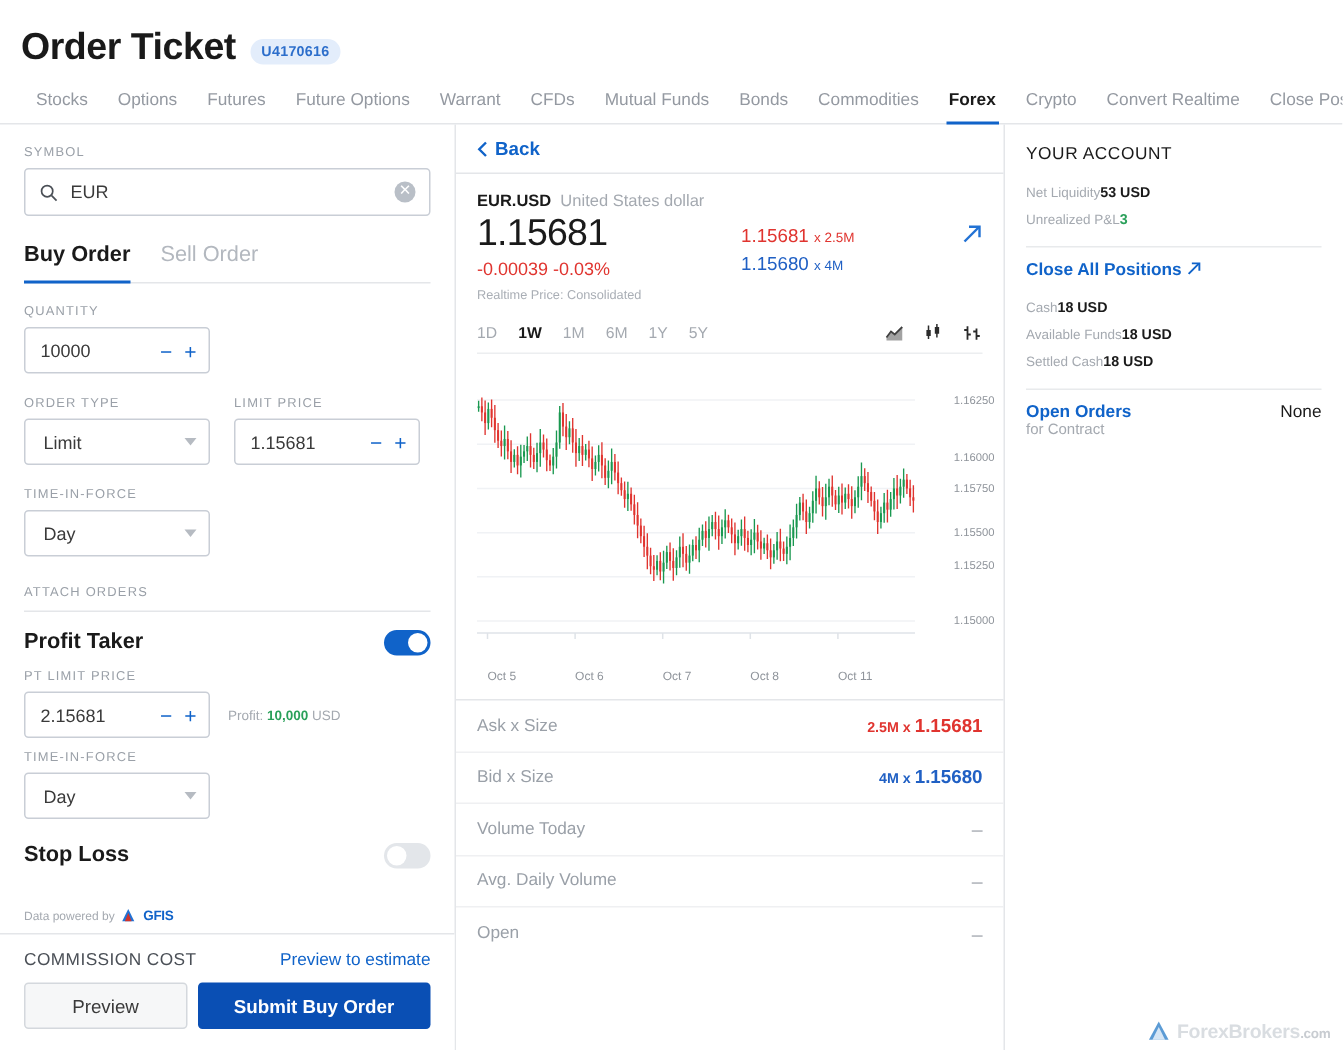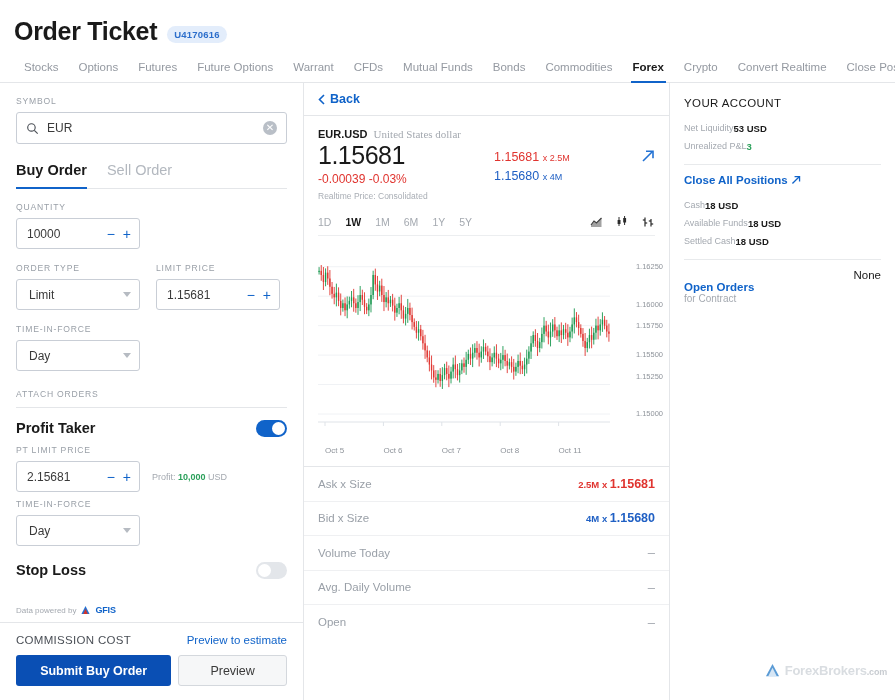--- a/index.html
+++ b/index.html
@@ -115,21 +115,21 @@
   .btn-primary { background: #0a4fb4; color: #fff; width: 160px; font-weight: bold; }
   .btn-secondary { background: #f6f7f8; color: #3a3a3a; border: 1px solid #d4d8dd; width: 112px; }
 
   
   .back-bar { height: 33px; display: flex; align-items: center; padding: 0 14px; border-bottom: 1px solid #e4e6e9; }
   .back-link { font-size: 12.5px; color: #1063c9; font-weight: bold; cursor: pointer; display: flex; align-items: center; gap: 5px; }
 
   .quote-head { padding: 12px 14px 8px 14px; position: relative; }
   .sym-line { font-size: 11px; }
   .sym { font-weight: bold; color: #1a1a1a; }
-  .symdesc { color: #a4a9b0; margin-left: 3px; font-family: Liberation Serif, serif; }
+  .symdesc { color: #a4a9b0; margin-left: 3px; }
   .big-price { font-size: 25px; color: #1a1a1a; letter-spacing: -0.5px; margin-top: 1px; }
   .chg { font-size: 12px; color: #e0342f; margin-top: 2px; }
   .rt { font-size: 8.5px; color: #a9aeb5; margin-top: 5px; }
   .book { position: absolute; left: 190px; top: 32px; line-height: 1.5; }
   .book .ask { font-size: 12.5px; color: #e0342f; }
   .book .bid { font-size: 12.5px; color: #2060c4; }
   .book .sz { font-size: 9px; }
   .ext-link { position: absolute; right: 14px; top: 33px; color: #2272d4; font-size: 14px; cursor: pointer; }
 
   .tf-bar { display: flex; align-items: center; padding: 6px 14px 0 14px; justify-content: space-between; }
@@ -163,26 +163,26 @@
 
   
   .acct-title { font-size: 11.5px; font-weight: normal; color: #1a1a1a; letter-spacing: 0.4px; padding: 14px 14px 10px 14px; }
   .arow { display: flex; padding: 3.5px 14px; }
   .alabel { font-size: 9px; color: #a4a9b0; }
   .aval { font-size: 9.5px; font-weight: bold; color: #1a1a1a; }
   .aval.green { color: #2aa05a; }
   .rdivider { height: 1px; background: #e8eaec; margin: 9px 14px; }
   .close-all { font-size: 11.5px; color: #1063c9; font-weight: bold; padding: 0 14px; cursor: pointer; }
   .oo-row { display: flex; justify-content: space-between; align-items: flex-start; padding: 0 14px; }
-  .oo-link { font-size: 11.5px; color: #1063c9; font-weight: bold; cursor: pointer; margin-top: 12px; }
+  .oo-link { font-size: 11.5px; color: #1063c9; font-weight: bold; cursor: pointer; }
   .oo-sub { font-size: 10px; color: #a4a9b0; }
   .oo-none { font-size: 11.5px; color: #1a1a1a; }
 
   .watermark {
-    position: absolute; right: 8px; bottom: 22px; display: flex; align-items: center; gap: 5px;
+    position: absolute; right: 8px; bottom: 5px; display: flex; align-items: center; gap: 5px;
     background: rgba(255,255,255,0.0);
     text-align: right;
   }
   .wm-text { font-size: 13px; color: #d9dde1; font-weight: bold; letter-spacing: -0.2px; }
   .wm-text span { font-size: 9px; color: #c8ccd1; }
 </style>
 </head>
 <body>
 
 <div class="app">
@@ -316,22 +316,22 @@
           <span class="gfis">GFIS</span>
         </div>
       </div>
 
       <div class="footer-bar">
         <div class="commission-row">
           <div class="commission-label">COMMISSION COST</div>
           <div class="preview-link">Preview to estimate</div>
         </div>
         <div class="btn-row">
+          <div class="btn btn-secondary">Preview</div>
           <div class="btn btn-primary">Submit Buy Order</div>
-          <div class="btn btn-secondary">Preview</div>
         </div>
       </div>
     </div>
 
     <div class="col-mid">
       <div class="back-bar">
         <div class="back-link">
           <svg width="7" height="11" viewBox="0 0 7 11">
             <polyline points="6,1 1.5,5.5 6,10" fill="none" stroke="#1063c9" stroke-width="1.6"></polyline>
           </svg>

